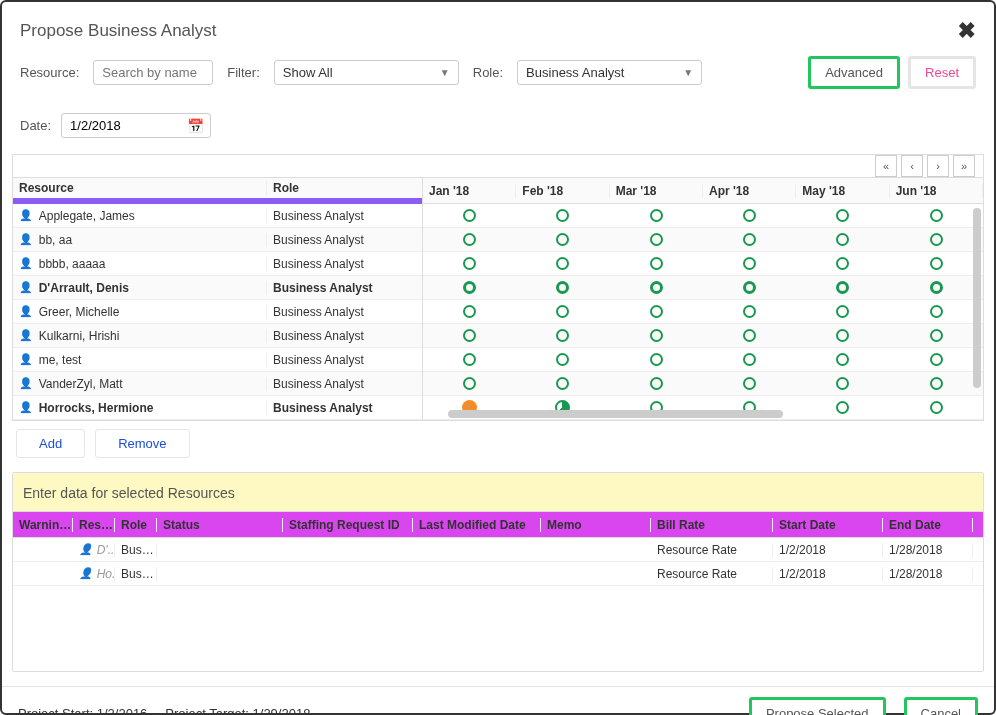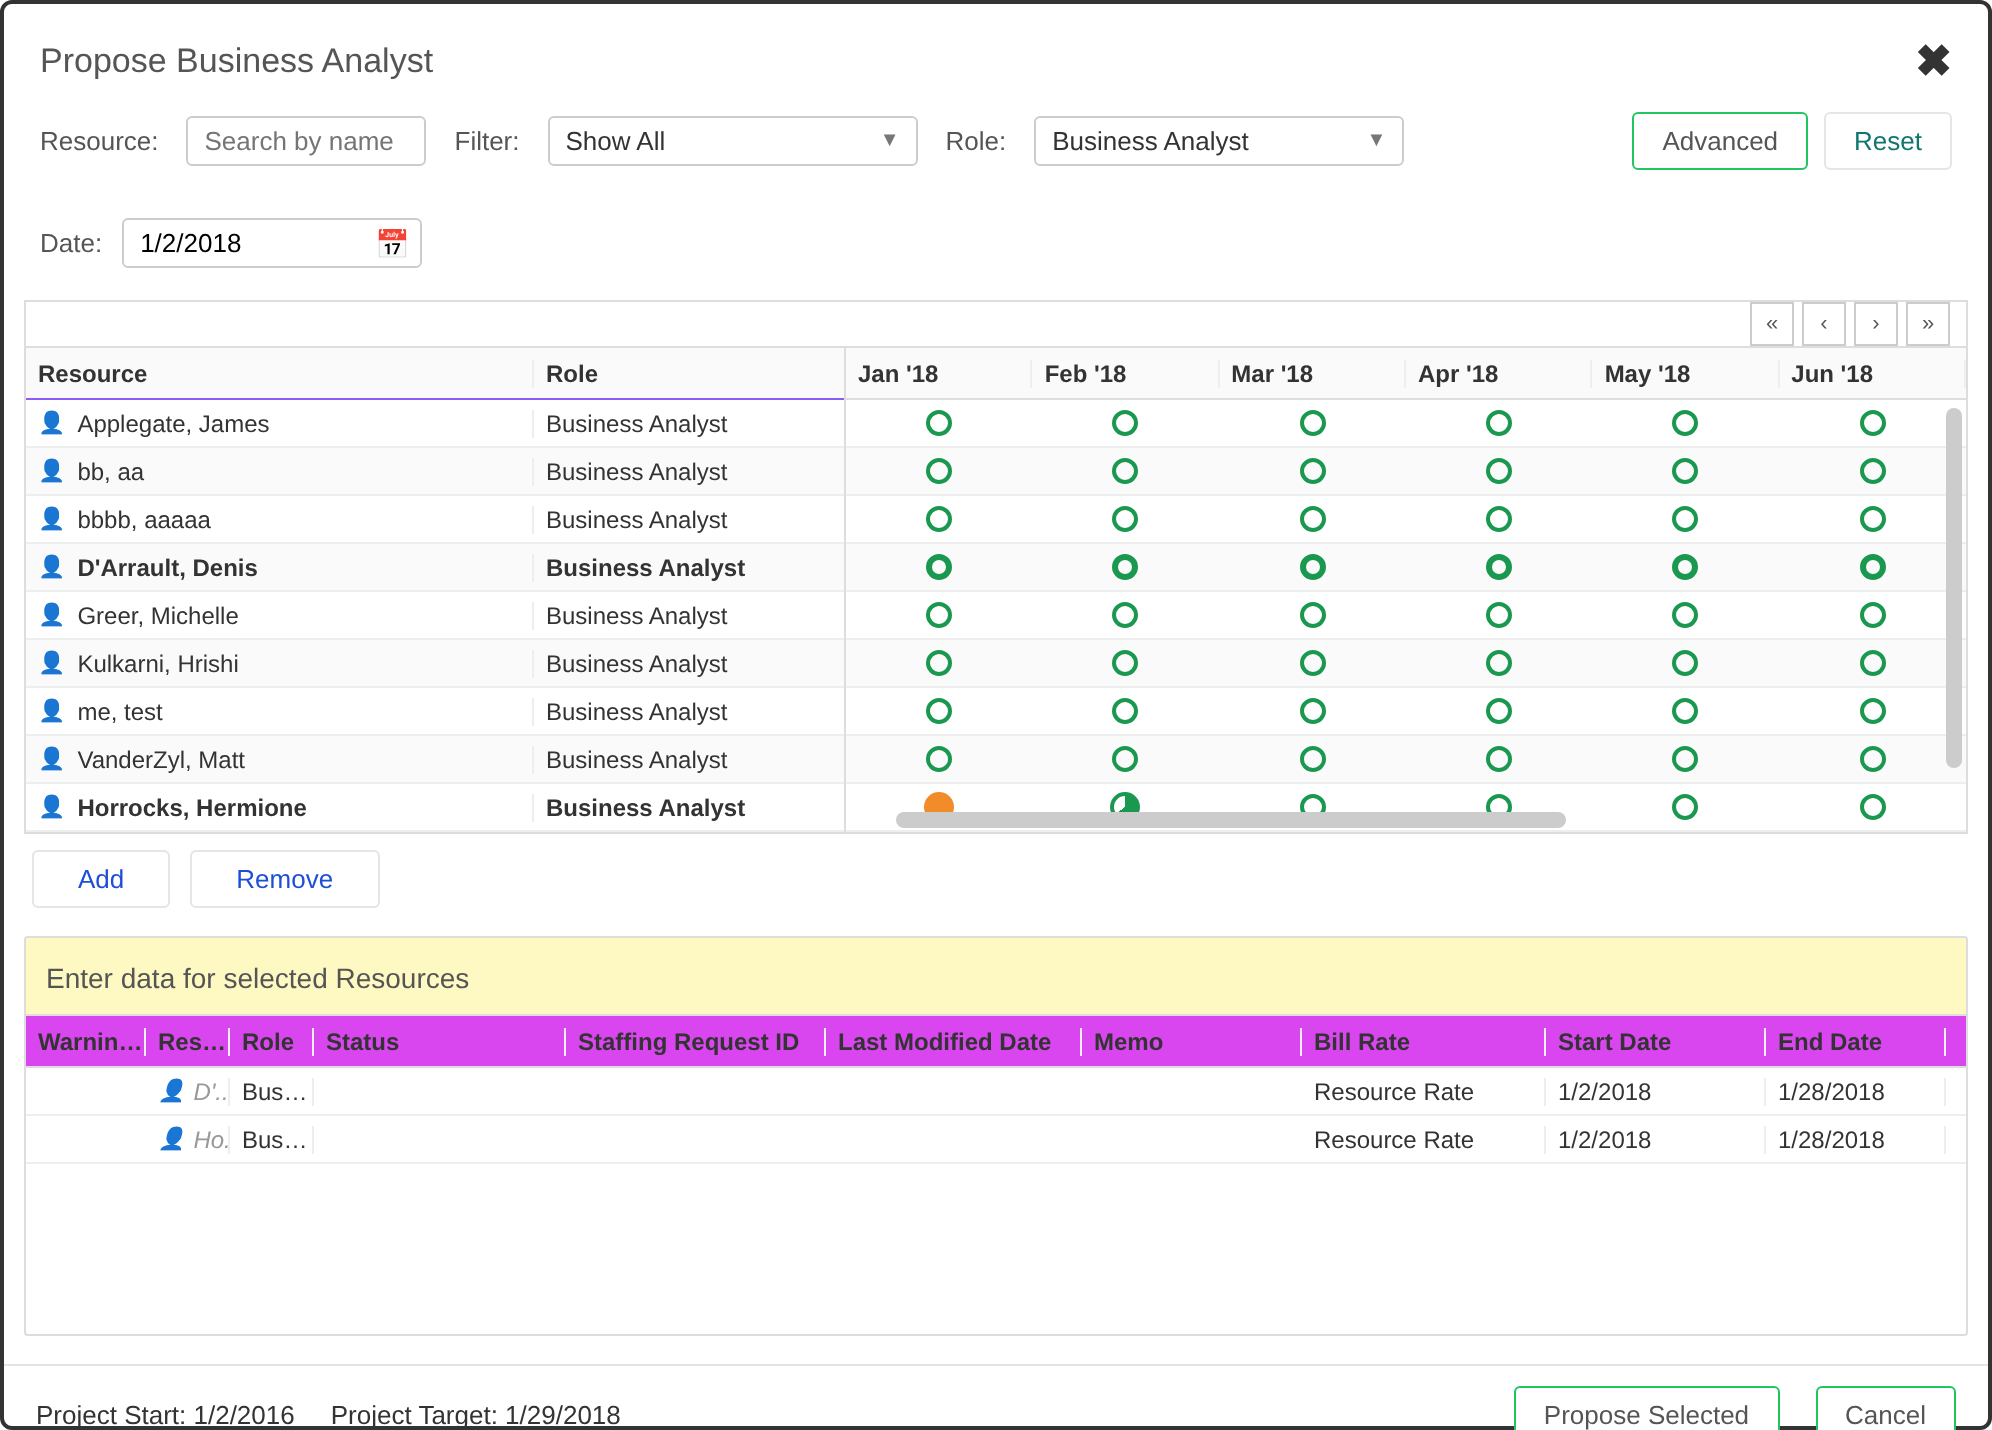--- a/index.html
+++ b/index.html
@@ -52,29 +52,29 @@
     cursor: pointer;
   }
   .select .caret { font-size: 10px; color:#777;}
   .date-wrap { position:relative; display:inline-block;}
   .date-wrap input { width: 150px;}
   .date-wrap .cal-icon {
     position:absolute; right:6px; top:50%; transform:translateY(-50%);
     font-size:14px; color:#555;
   }
   .btn {
-    border:1px solid #22c55e;
+    border:3px solid #22c55e;
     background:#fff;
     border-radius:3px;
     padding:6px 14px;
     cursor:pointer;
     font-size:13px;
     color:#555;
   }
-  .btn.disabled { color:#0f766e; border-color:#e5e5e5; cursor:default;}
+  .btn.disabled { color:#ec4899; border-color:#e5e5e5; cursor:default;}
   .right-group { margin-left:auto; display:flex; gap:8px;}
   .nav-strip {
     margin: 6px 10px 0;
     border:1px solid #ddd;
     border-bottom:none;
     height:32px;
     display:flex;
     justify-content:flex-end;
     align-items:center;
     padding-right:8px;
@@ -96,21 +96,21 @@
     display:flex;
     height:260px;
     font-size:12px;
     position:relative;
   }
   .left-cols { width:410px; border-right:1px solid #ddd; overflow:hidden;}
   .right-cols { flex:1; overflow:hidden; position:relative;}
   .hdr-row {
     display:flex;
     background:#fafafa;
-    border-bottom:1px solid #8b5cf6;
+    border-bottom:6px solid #8b5cf6;
     font-weight:600;
     height:26px; align-items:center;
   }
   .col-res { width:254px; padding-left:6px; border-right:1px solid #eee;}
   .col-role { width:154px; padding-left:6px;}
   .data-rows { overflow-y:auto;}
   .drow {
     display:flex; height:24px; align-items:center;
     border-bottom:1px solid #eee;
   }

